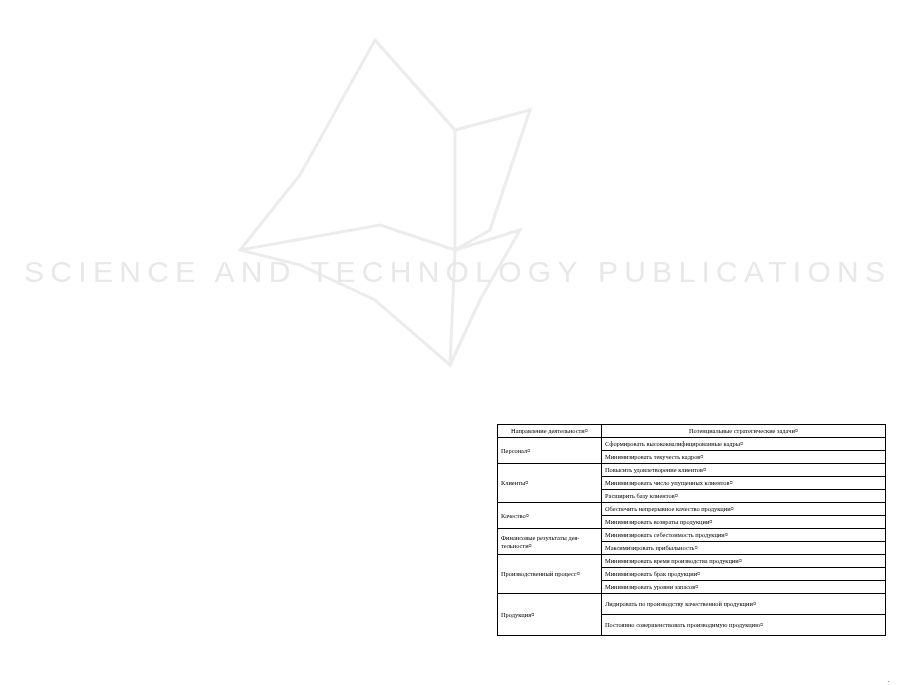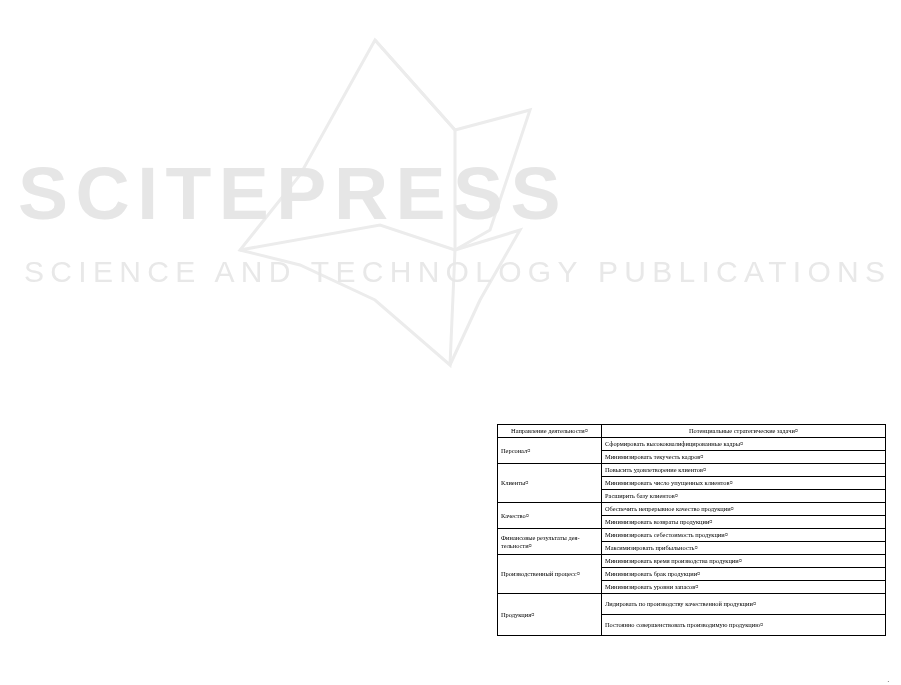--- a/index.html
+++ b/index.html
@@ -102,21 +102,20 @@
 
 <div id="watermark">
   <svg width="901" height="420" viewBox="0 0 901 420" style="position:absolute;left:0;top:0;">
     <g fill="none" stroke="#ececec" stroke-width="3">
       <path d="M375 40 L300 175 L240 250 L300 265 L375 300 L450 365 L455 250 L455 130 Z"></path>
       <path d="M375 40 L455 130 L530 110 L490 230 L455 250"></path>
       <path d="M455 250 L520 230 L480 300 L450 365"></path>
       <path d="M240 250 L380 225 L455 250"></path>
     </g>
   </svg>
-  <div class="wm-text" id="wm-main">SCITEPRESS</div>
   <div class="wm-text" id="wm-sub">SCIENCE AND TECHNOLOGY PUBLICATIONS</div>
 </div>
 
 <div id="table-wrap">
   <table class="doc-table">
     <colgroup>
       <col class="c1">
       <col class="c2">
     </colgroup>
     <thead>

